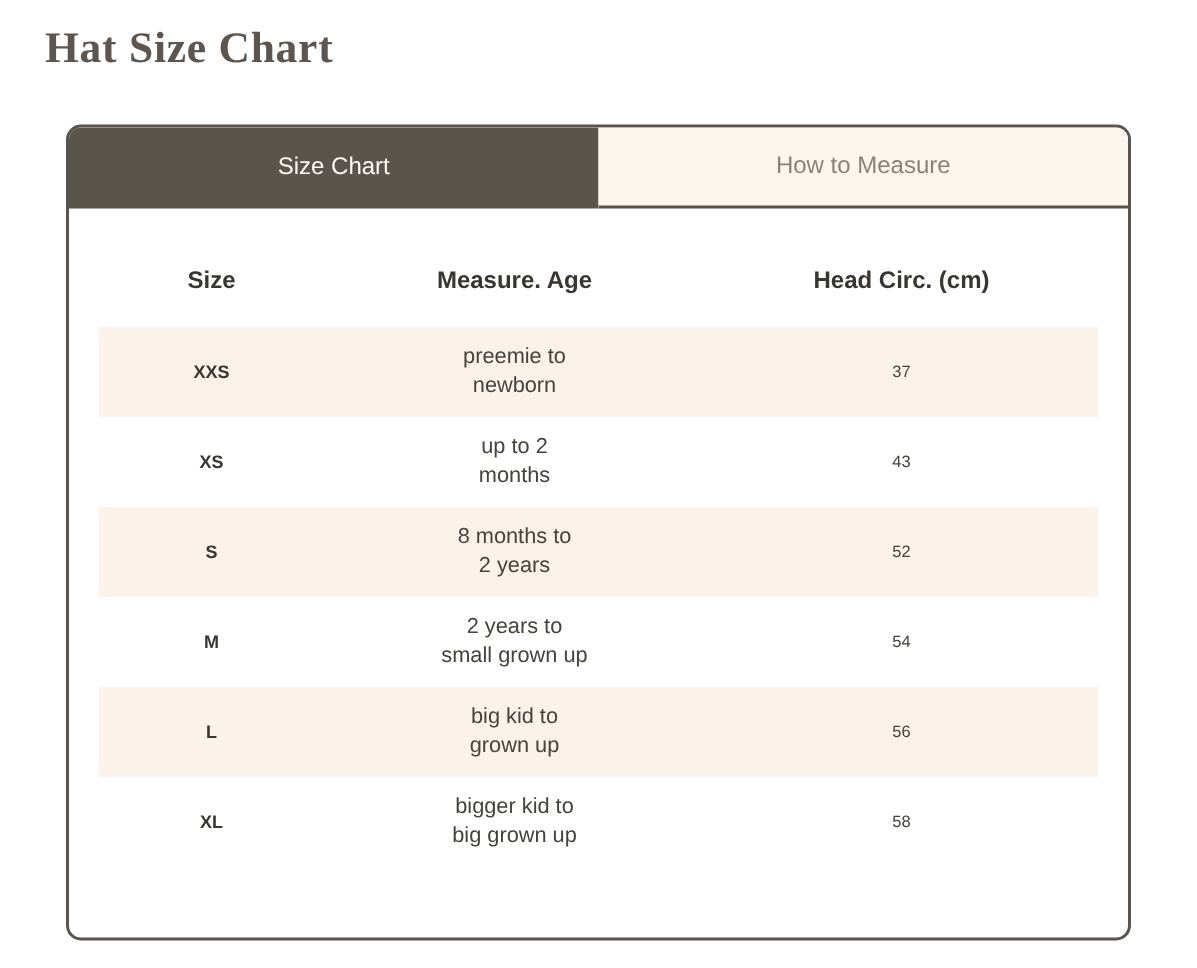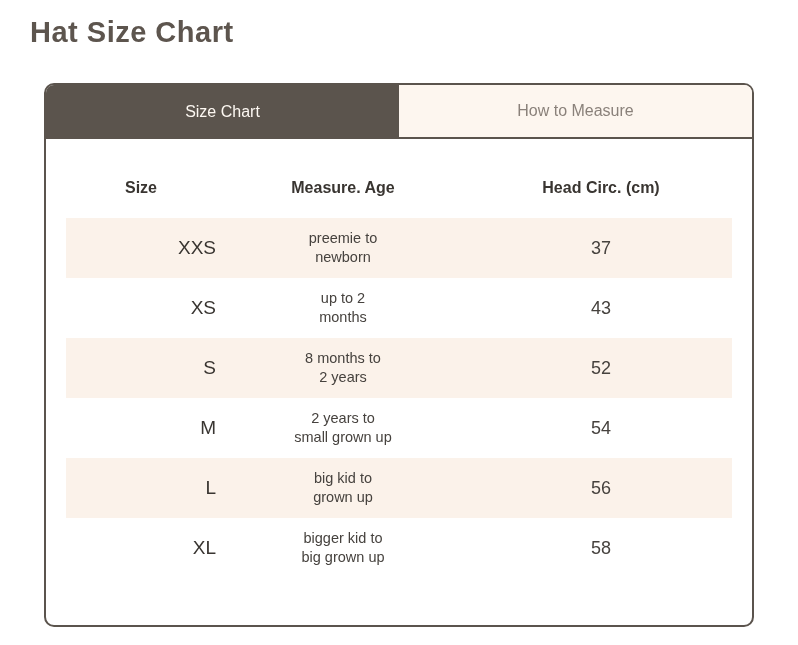--- a/index.html
+++ b/index.html
@@ -23,20 +23,21 @@
     font-family: "Liberation Sans", sans-serif;
     overflow: hidden;
   }
   .page-title {
     margin: 14px 0 0 30px;
     font-size: 29px;
     line-height: 36px;
     font-weight: 600;
     letter-spacing: 0.5px;
     color: var(--ink);
+    font-family: Liberation Serif, serif;
   }
   .card {
     margin: 33px 44px 0 44px;
     border: 2px solid var(--card-border);
     border-radius: 10px;
     background: #ffffff;
     overflow: hidden;
     height: 544px;
   }
   .tab-bar {
@@ -77,33 +78,32 @@
     font-size: 16px;
     color: var(--head-text);
   }
   .tbody-row {
     height: 60px;
   }
   .tbody-row:nth-child(odd) {
     background: var(--stripe);
   }
   .cell-size {
-    font-size: 19px;
-    font-weight: 400;
+    font-size: 12px;
+    font-weight: 700;
     color: var(--head-text);
-    text-align: right;
   }
   .cell-age {
     font-size: 14.5px;
     line-height: 1.28;
     color: var(--cell-text);
     white-space: pre-line;
   }
   .cell-head {
-    font-size: 18px;
+    font-size: 11px;
     color: var(--cell-text);
   }
 </style>
 </head>
 <body>
 
 <h1 class="page-title">Hat Size Chart</h1>
 
 <div class="card">
 

